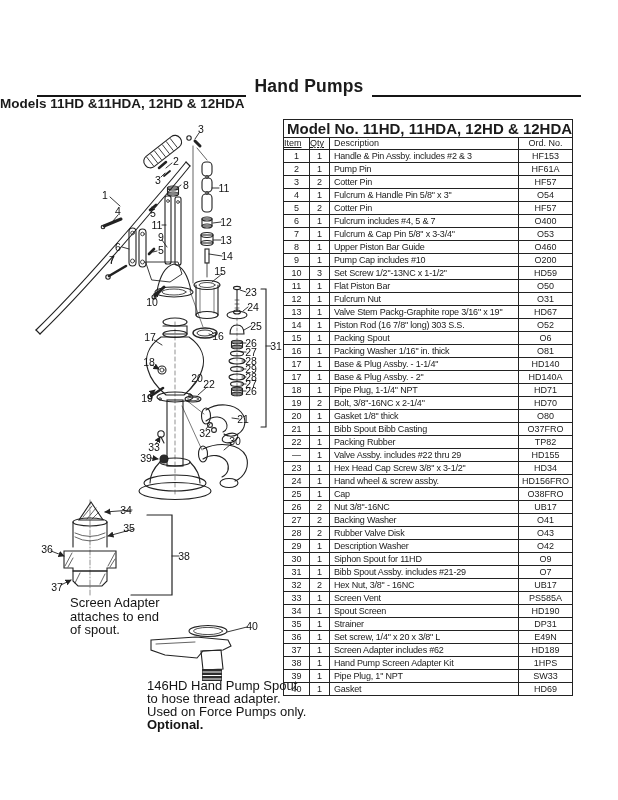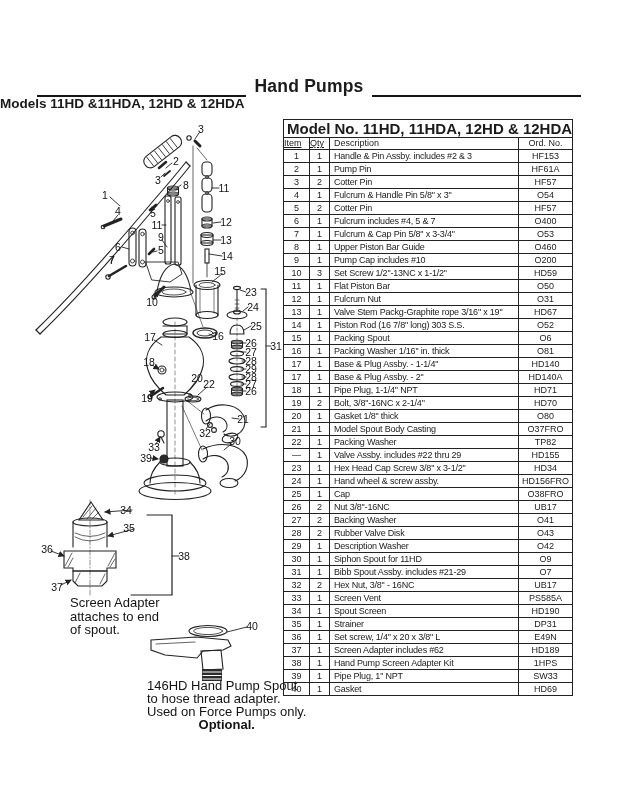--- a/index.html
+++ b/index.html
@@ -31,21 +31,21 @@
   td.c-desc{padding-left:4px;letter-spacing:-0.2px;}
   td.c-ord{text-align:center;}
 
   
   .diagram-layer{position:absolute;left:0;top:0;width:618px;height:800px;}
   .callout{position:absolute;transform:translate(-50%,-50%);font-size:10.5px;
            line-height:10px;color:#111;}
   .note{position:absolute;font-size:13px;line-height:13.5px;color:#141414;}
   .note-screen{left:70px;top:596px;}
   .note-spout{left:147px;top:679px;line-height:13px;}
-  .note-spout div:last-child{font-weight:bold;text-align:center;}
+  .note-spout div:last-child{font-weight:bold;}
   svg{position:absolute;left:0;top:0;}
 </style>
 </head>
 <body>
 
 <div class="page">
 
   <div class="title-row">
     <div class="rule"></div>
     <div class="doc-title">Hand Pumps</div>
@@ -468,27 +468,27 @@
           </tr>
           <tr>
             <td class="c-item">20</td>
             <td class="c-qty">1</td>
             <td class="c-desc">Gasket 1/8" thick</td>
             <td class="c-ord">O80</td>
           </tr>
           <tr>
             <td class="c-item">21</td>
             <td class="c-qty">1</td>
-            <td class="c-desc">Model Spout Body Casting</td>
+            <td class="c-desc">Bibb Spout Bibb Casting</td>
             <td class="c-ord">O37FRO</td>
           </tr>
           <tr>
             <td class="c-item">22</td>
             <td class="c-qty">1</td>
-            <td class="c-desc">Packing Washer</td>
+            <td class="c-desc">Packing Rubber</td>
             <td class="c-ord">TP82</td>
           </tr>
           <tr>
             <td class="c-item">—</td>
             <td class="c-qty">1</td>
             <td class="c-desc">Valve Assby. includes #22 thru 29</td>
             <td class="c-ord">HD155</td>
           </tr>
           <tr>
             <td class="c-item">23</td>

